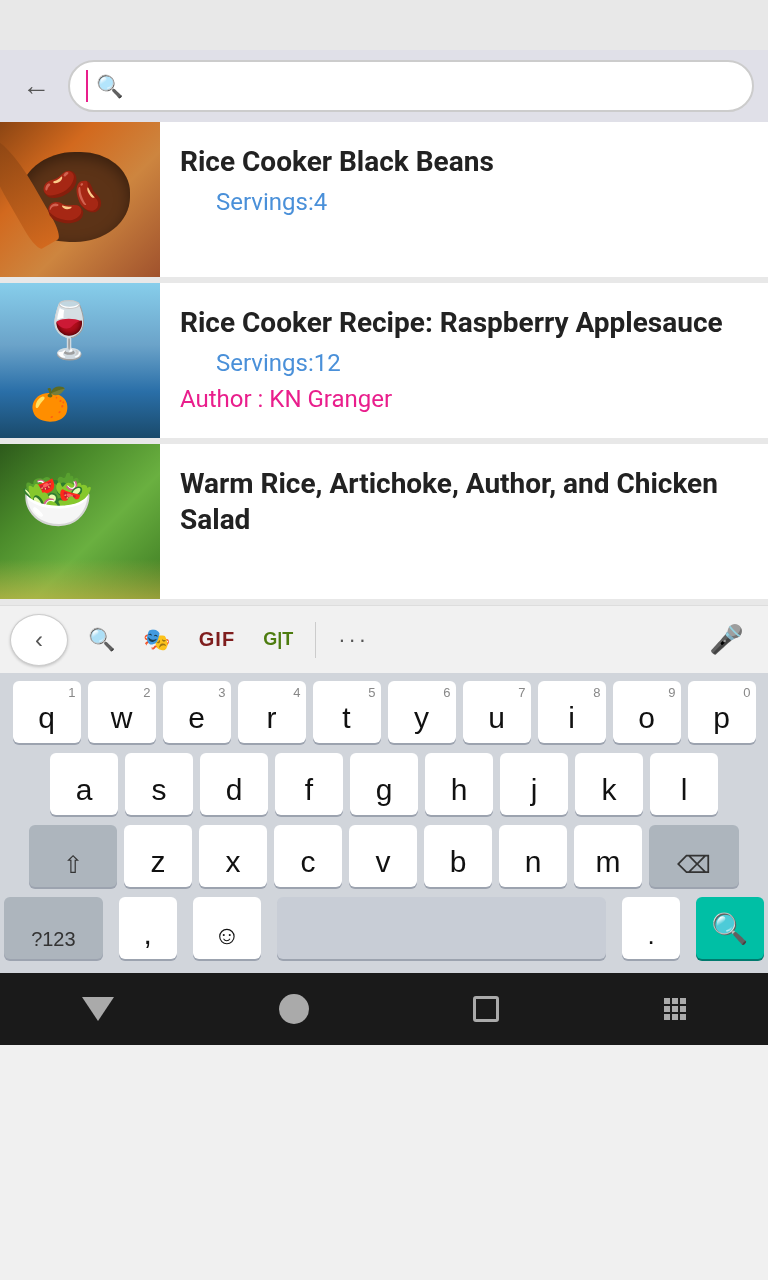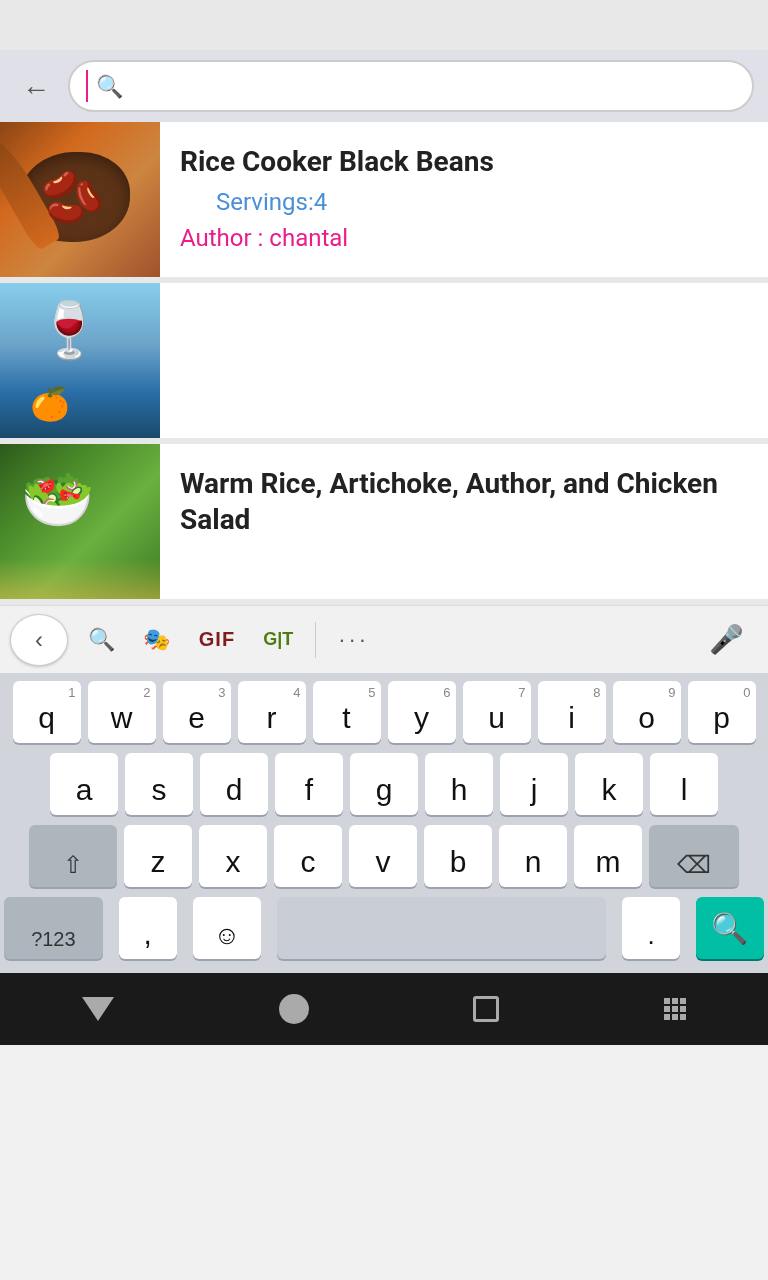--- a/index.html
+++ b/index.html
@@ -404,26 +404,30 @@
 
 <div class="results-container">
 
   <div class="result-card">
     <div class="thumb thumb-beans">
       <div class="spoon-decor"></div>
     </div>
     <div class="result-info">
       <div class="recipe-title">Rice Cooker Black Beans</div>
       <div class="servings">Servings:4</div>
-      <div class="author">Author : chantal</div>
     </div>
   </div>
 
   <div class="result-card">
     <div class="thumb thumb-raspberry"></div>
+    <div class="result-info">
+      <div class="recipe-title">Rice Cooker Recipe: Raspberry Applesauce</div>
+      <div class="servings">Servings:12</div>
+      <div class="author">Author : KN Granger</div>
+    </div>
   </div>
 
   <div class="result-card">
     <div class="thumb thumb-salad"></div>
     <div class="result-info">
       <div class="recipe-title">Warm Rice, Artichoke, Author, and Chicken Salad</div>
     </div>
   </div>
 
 </div>

